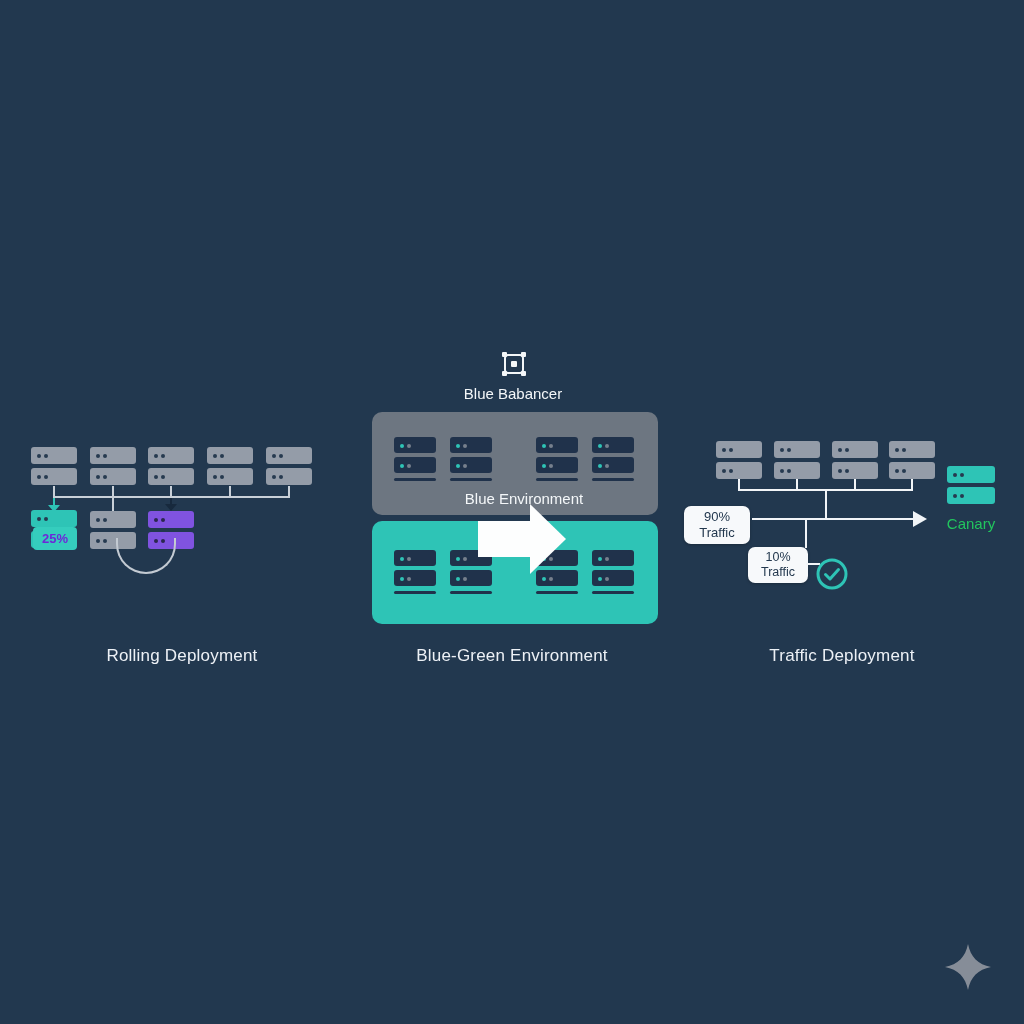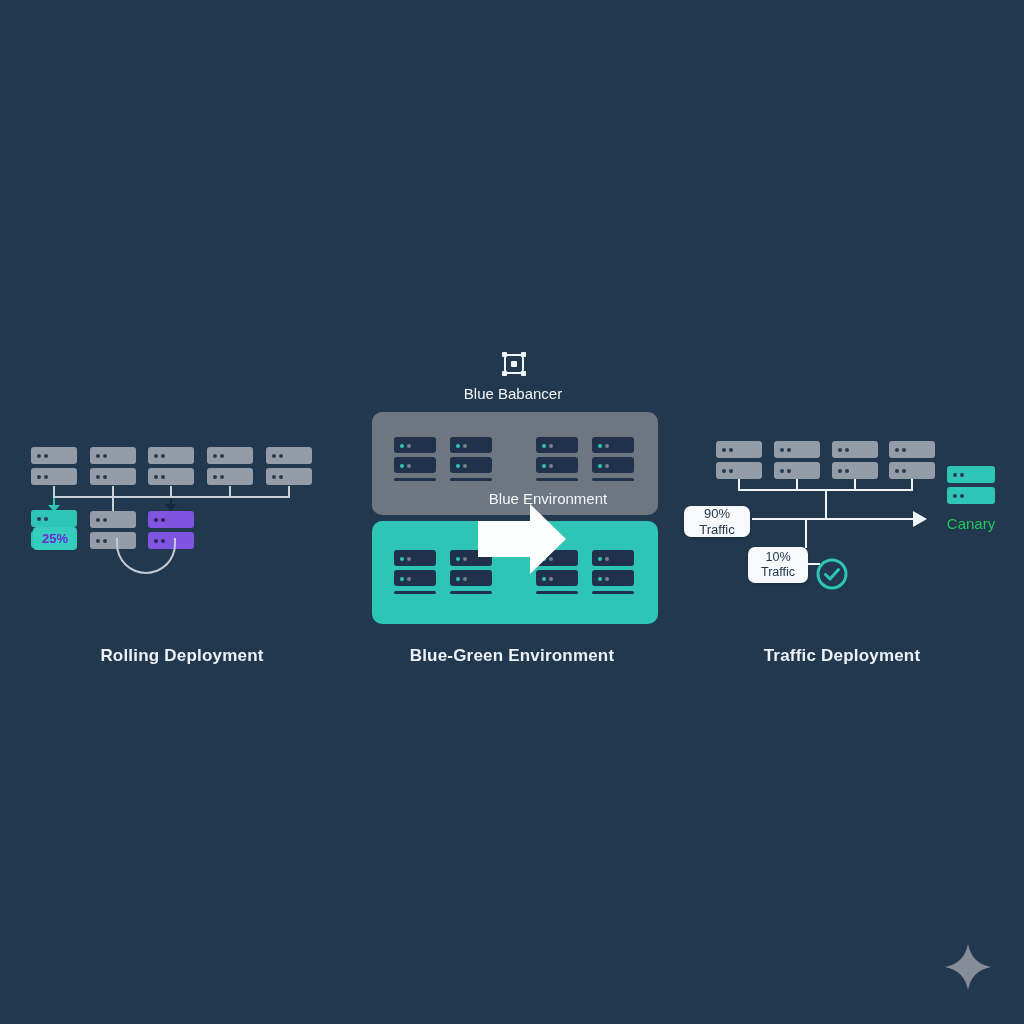--- a/index.html
+++ b/index.html
@@ -25,21 +25,21 @@
   
   .line{position:absolute;background:#c9d0d8}
   .line.white{background:#f2f5f8}
   .line.tealc{background:#2ec4b6}
   .line.darkc{background:#17293d}
   .tri{position:absolute;width:0;height:0}
   .env{position:absolute;border-radius:10px}
   .arc{position:absolute;border:2px solid #c3cad2;border-top:none;
     border-radius:0 0 30px 30px;}
   
-  .section-title{position:absolute;color:#edf1f6;font-size:17px;font-weight:700;
+  .section-title{position:absolute;color:#edf1f6;font-size:17px;font-weight:400;
     text-align:center;letter-spacing:.2px}
   .env-label{position:absolute;color:#f4f7f9;font-size:15px;font-weight:500;text-align:center}
   .lb-label{position:absolute;color:#f4f7f9;font-size:15px;font-weight:500;text-align:center}
   .badge{position:absolute;background:#35cdbd;color:#6d28d9;font-size:13px;font-weight:700;
     border-radius:4px;display:flex;align-items:center;justify-content:center}
   .traffic-box{position:absolute;background:#f7f9fb;color:#23384e;border-radius:7px;
     font-size:13px;font-weight:500;line-height:1.22;display:flex;align-items:center;
     justify-content:center;text-align:center;padding:3px 5px;box-sizing:border-box;
     box-shadow:0 1px 3px rgba(0,0,0,.25)}
   .canary-label{position:absolute;color:#22c55e;font-size:15px;font-weight:500;text-align:center}
@@ -134,21 +134,21 @@
     <div class="server dark w42" style="left:536px;top:437px">
         <div class="u"></div>
         <div class="u"></div>
         <div class="base"></div>
       </div>
     <div class="server dark w42" style="left:592px;top:437px">
         <div class="u"></div>
         <div class="u"></div>
         <div class="base"></div>
       </div>
-    <div class="env-label" style="left:384px;top:490px;width:328px">Blue Environment</div>
+    <div class="env-label" style="left:360px;top:490px;width:328px">Blue Environment</div>
 
     <div class="env" style="left:372px;top:521px;width:286px;height:103px;background:#2ec4b6"></div>
     <div class="server dark w42" style="left:394px;top:550px">
         <div class="u"></div>
         <div class="u"></div>
         <div class="base"></div>
       </div>
     <div class="server dark w42" style="left:450px;top:550px">
         <div class="u"></div>
         <div class="u"></div>
@@ -191,21 +191,21 @@
       </div>
 
     <div class="line white" style="left:738px;top:479px;width:2px;height:11px"></div>
     <div class="line white" style="left:796px;top:479px;width:2px;height:11px"></div>
     <div class="line white" style="left:854px;top:479px;width:2px;height:11px"></div>
     <div class="line white" style="left:911px;top:479px;width:2px;height:11px"></div>
     <div class="line white" style="left:738px;top:489px;width:175px;height:2px"></div>
 
     <div class="line white" style="left:825px;top:491px;width:2px;height:28px"></div>
 
-    <div class="traffic-box" style="left:684px;top:506px;width:66px;height:31px">90% Traffic</div>
+    <div class="traffic-box" style="left:684px;top:506px;width:66px;height:38px">90% Traffic</div>
 
     <div class="line white" style="left:752px;top:518px;width:163px;height:2px"></div>
     <div class="tri" style="left:913px;top:511px;border-top:8px solid transparent;border-bottom:8px solid transparent;border-left:14px solid #f2f5f8"></div>
 
     <div class="line white" style="left:805px;top:520px;width:2px;height:28px"></div>
     <div class="traffic-box" style="left:748px;top:547px;width:60px;height:36px;font-size:12.5px">10% Traffic</div>
     <div class="line white" style="left:806px;top:563px;width:14px;height:2px"></div>
 
     <svg class="icon-abs" style="left:814px;top:556px" width="36" height="36" viewBox="0 0 36 36">
       <circle cx="18" cy="18" r="14" fill="#22384f" stroke="#2ec4b6" stroke-width="3"></circle>

